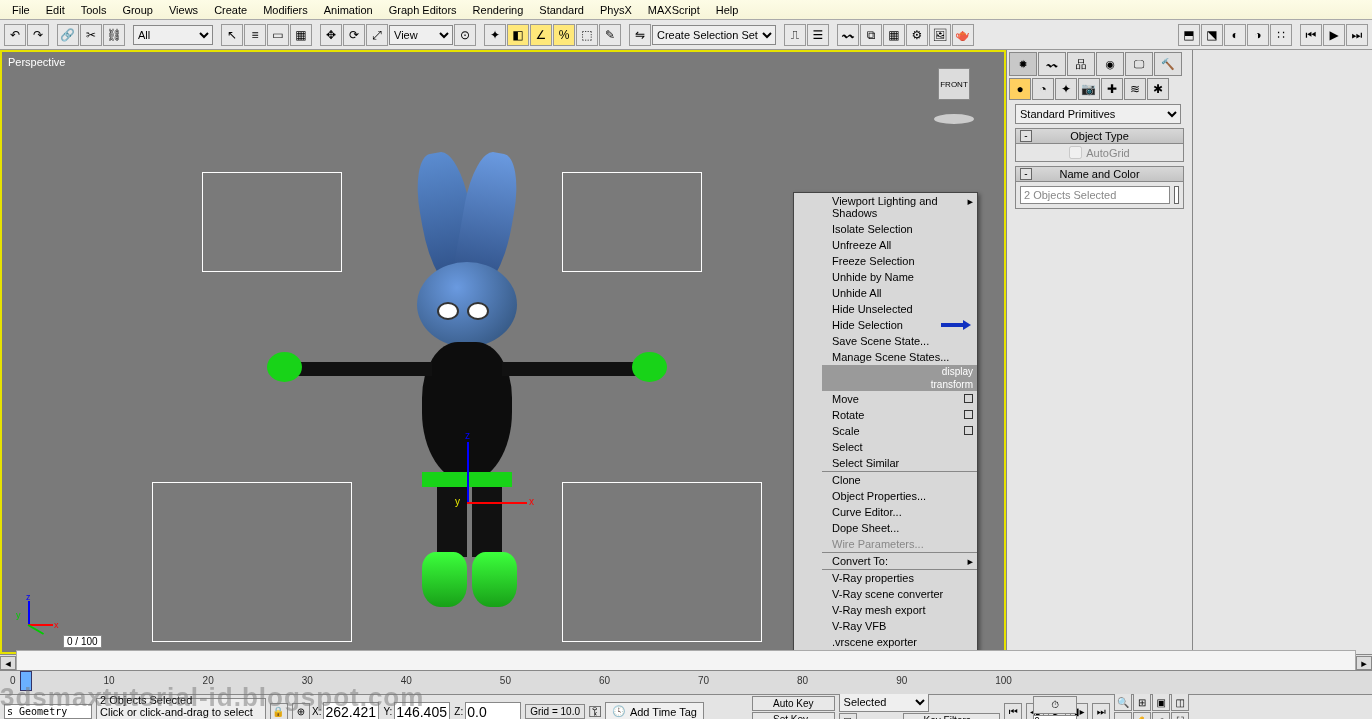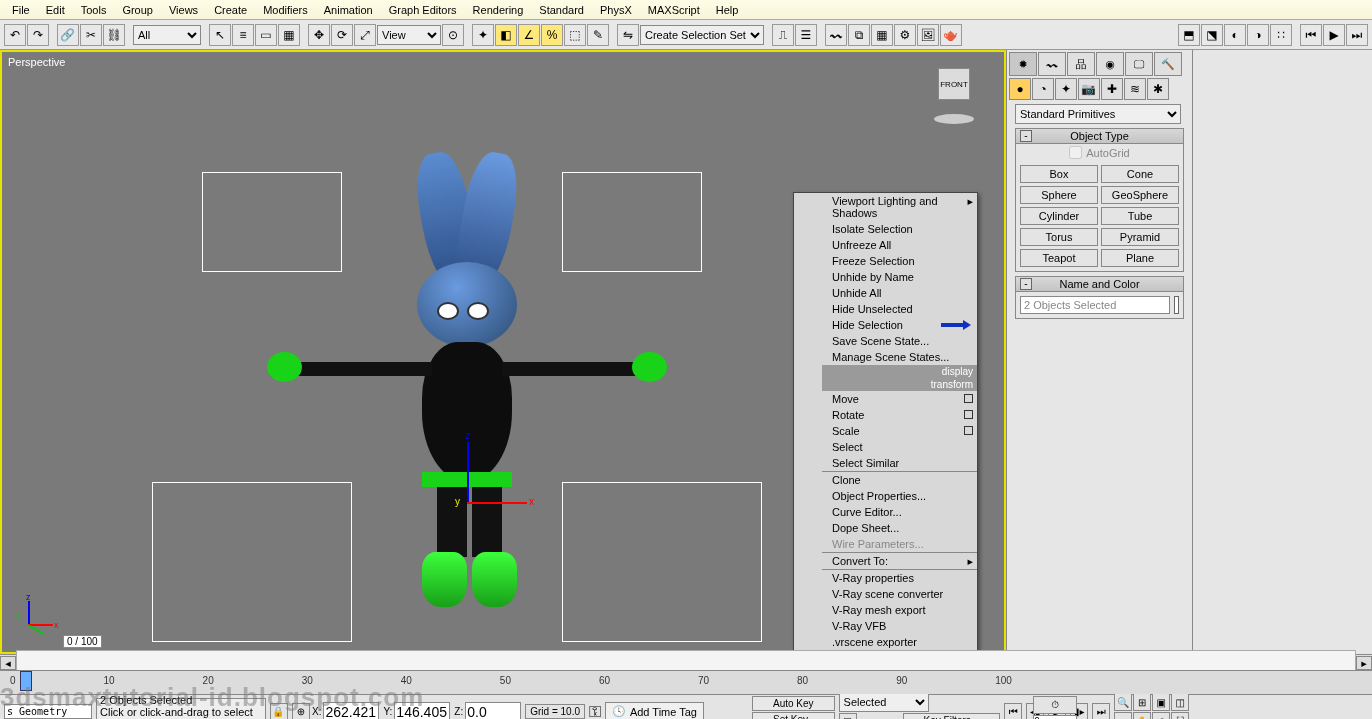--- a/index.html
+++ b/index.html
@@ -137,21 +137,21 @@
 </div>
 
 <div class="toolbar">
   <div class="tbtn">↶</div>
   <div class="tbtn">↷</div>
   <div class="tsep"></div>
   <div class="tbtn">🔗</div>
   <div class="tbtn">✂</div>
   <div class="tbtn">⛓</div>
   <div class="tsep"></div>
-  <select class="tsel" style="width:68px"><option>All</option></select>
+  <select class="tsel" style="width:80px"><option>All</option></select>
   <div class="tsep"></div>
   <div class="tbtn">↖</div>
   <div class="tbtn">≡</div>
   <div class="tbtn">▭</div>
   <div class="tbtn">▦</div>
   <div class="tsep"></div>
   <div class="tbtn">✥</div>
   <div class="tbtn">⟳</div>
   <div class="tbtn">⤢</div>
   <select class="tsel" style="width:64px"><option>View</option></select>
@@ -290,32 +290,20 @@
       <div class="s">≋</div>
       <div class="s">✱</div>
     </div>
     <select class="tsel" style="width:166px;margin:0 6px"><option>Standard Primitives</option></select>
     <div class="rollup">
       <div class="rollhdr"><span class="m">-</span><span>Object Type</span></div>
       <div class="autogrid">
           <input type="checkbox" disabled="" style="">
           <span>AutoGrid</span>
         </div>
-      <div class="btngrid">
-        <div class="obj-btn">Box</div>
-        <div class="obj-btn">Cone</div>
-        <div class="obj-btn">Sphere</div>
-        <div class="obj-btn">GeoSphere</div>
-        <div class="obj-btn">Cylinder</div>
-        <div class="obj-btn">Tube</div>
-        <div class="obj-btn">Torus</div>
-        <div class="obj-btn">Pyramid</div>
-        <div class="obj-btn">Teapot</div>
-        <div class="obj-btn">Plane</div>
-      </div>
     </div>
     <div class="rollup">
       <div class="rollhdr"><span class="m">-</span><span>Name and Color</span></div>
       <div class="nameclr">
         <input value="2 Objects Selected" style="">
         <div class="sw"></div>
       </div>
     </div>
   </div>
   <div class="extpanel"></div>

